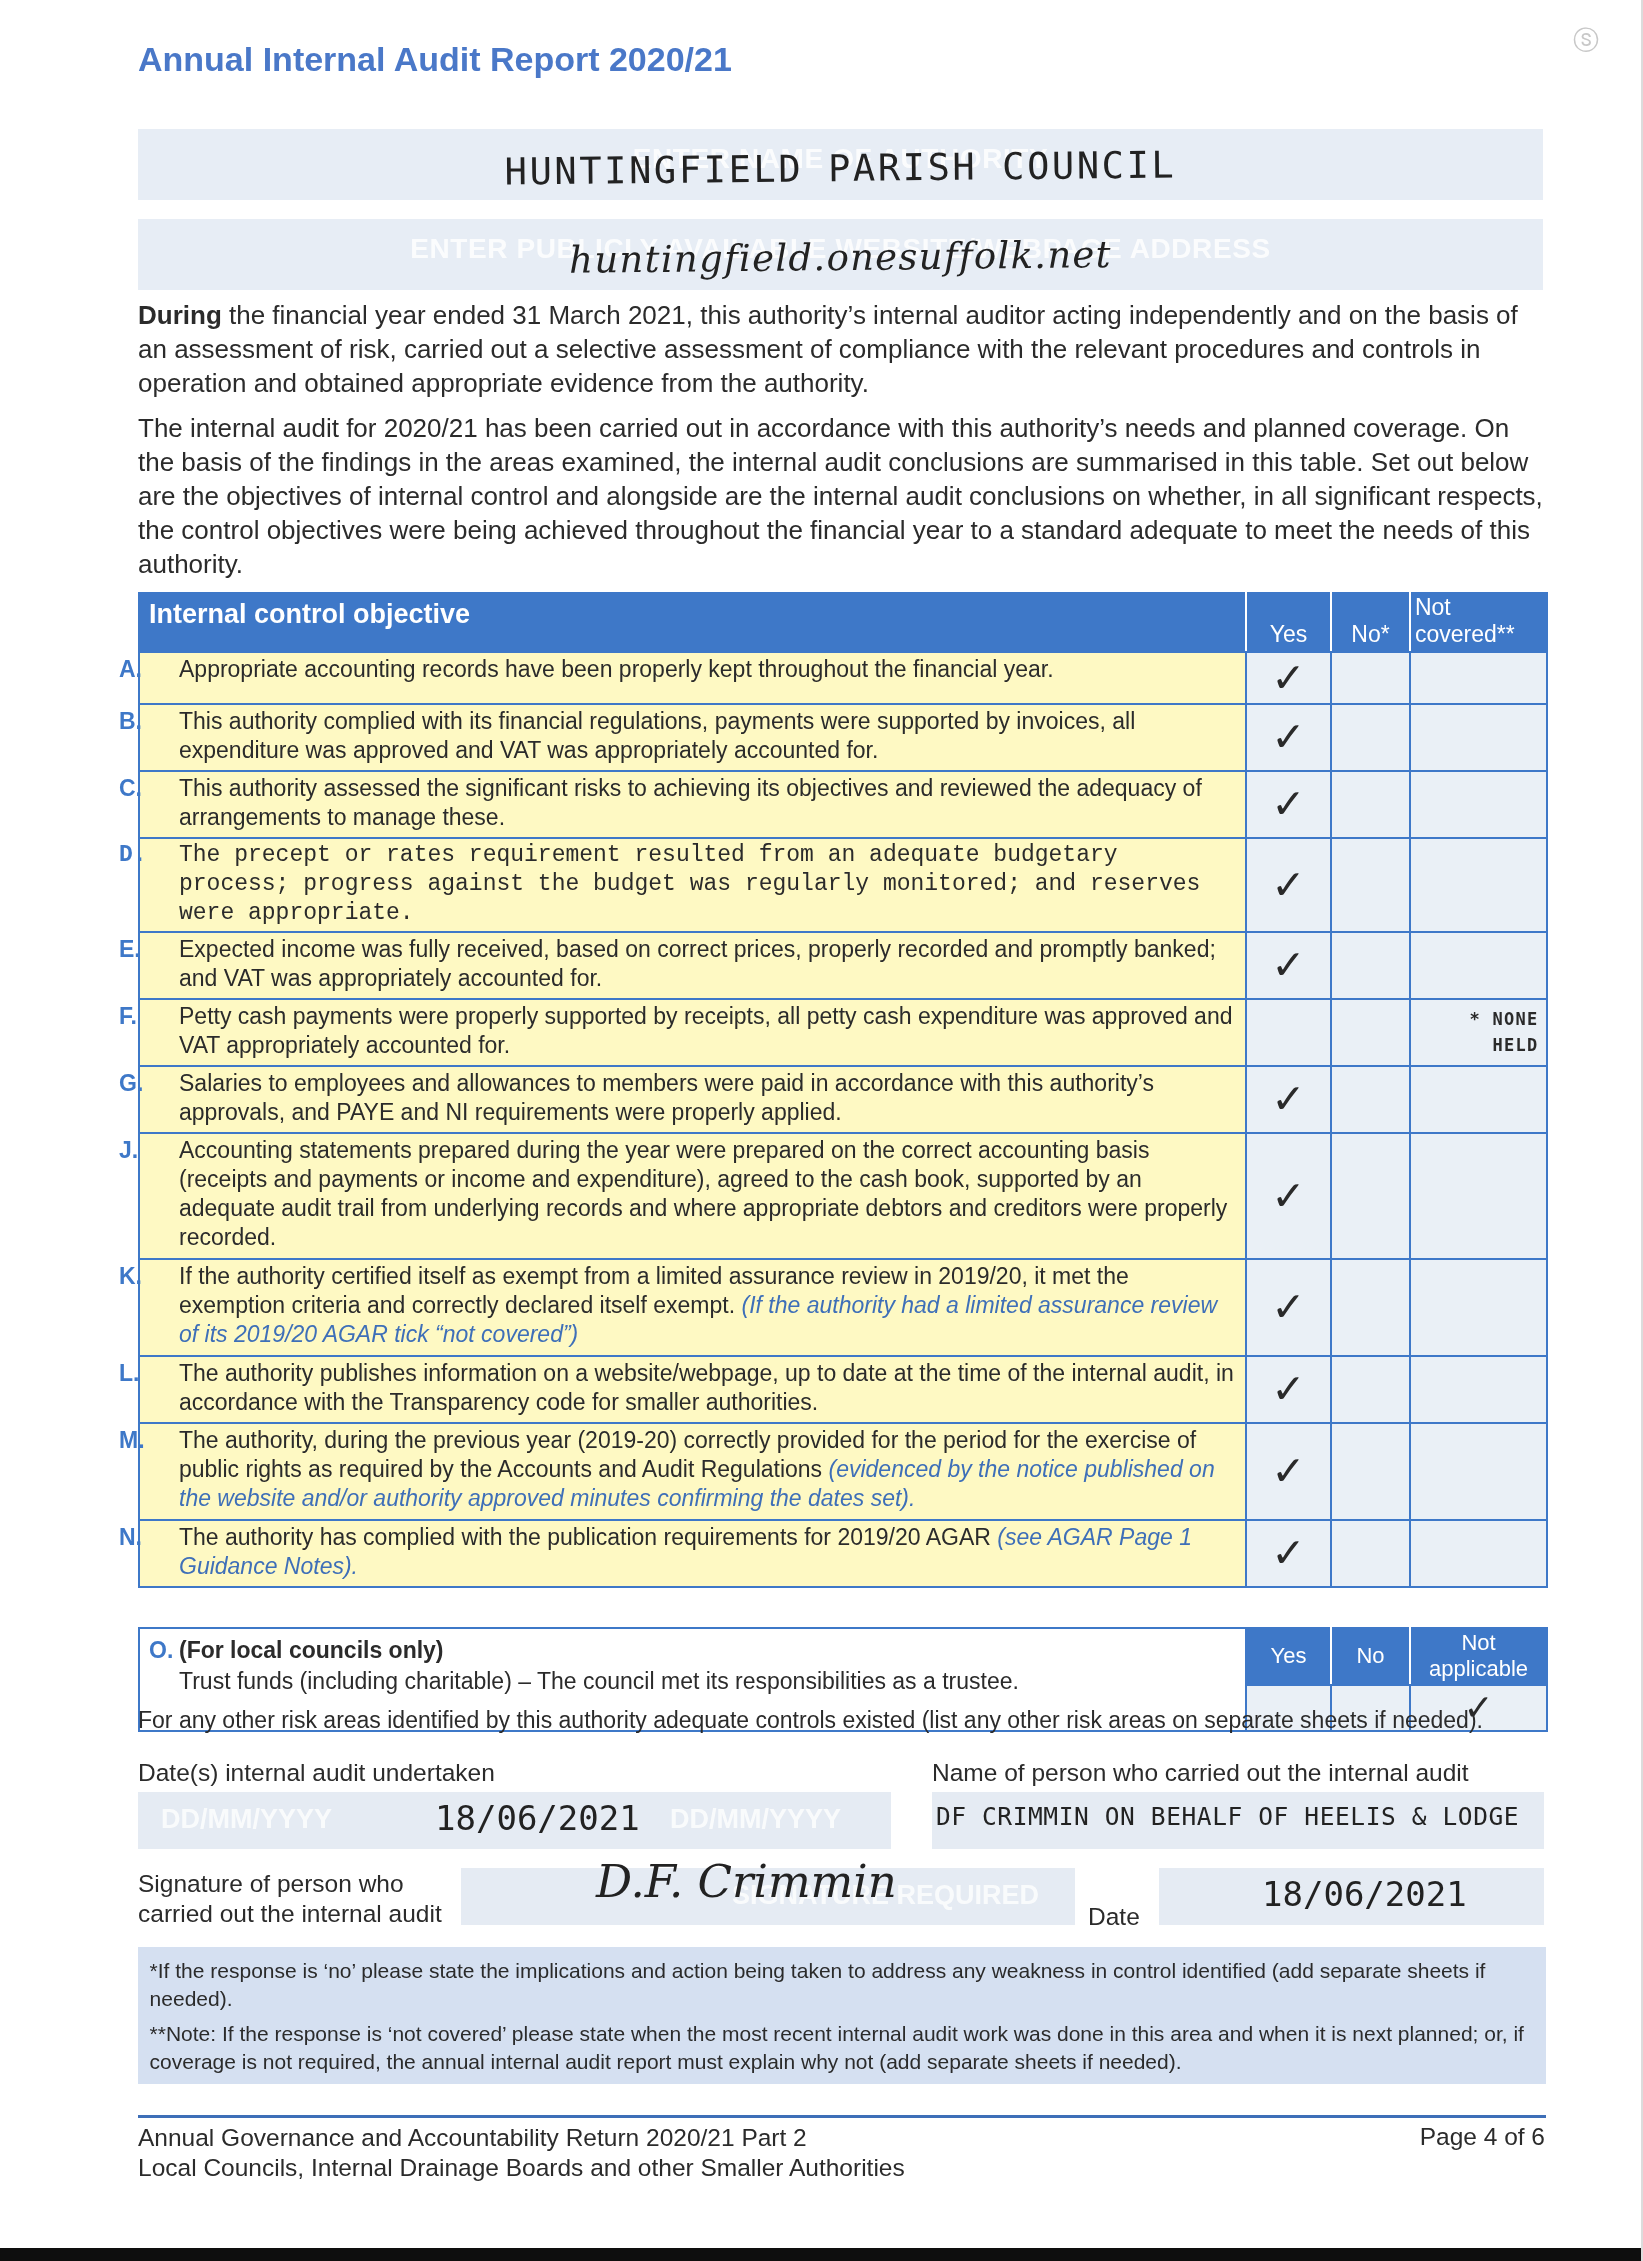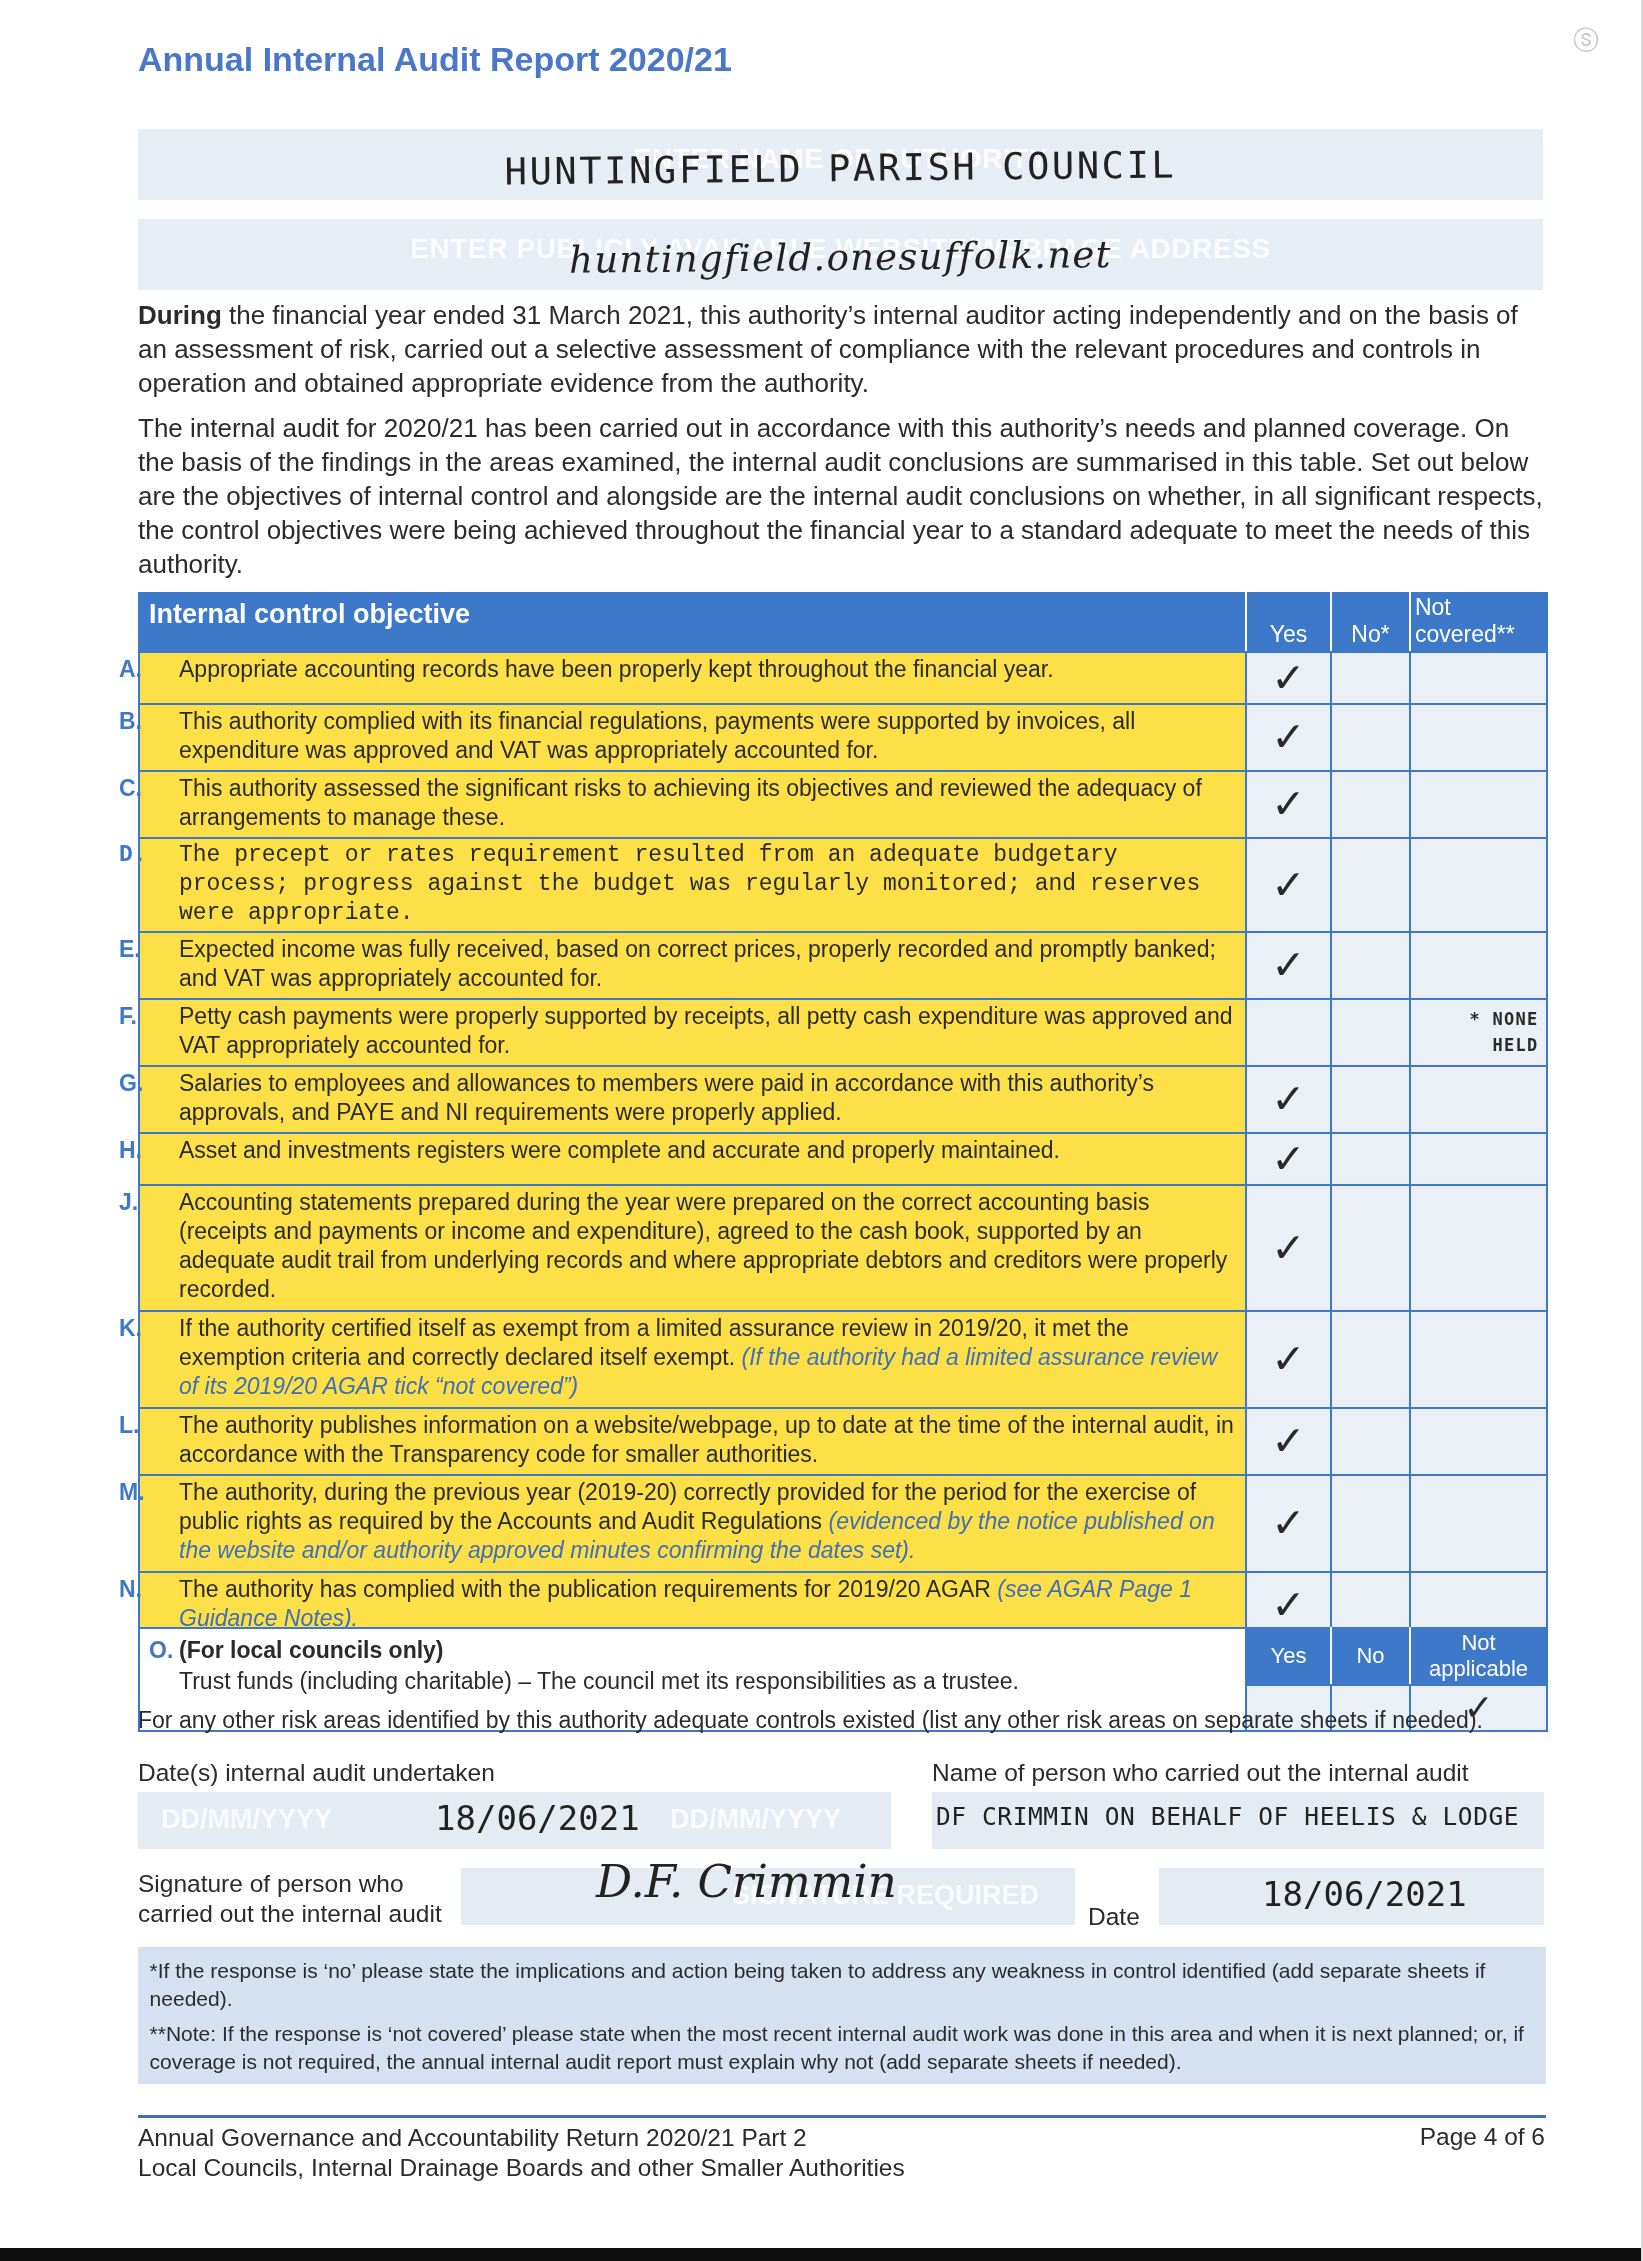--- a/index.html
+++ b/index.html
@@ -53,21 +53,21 @@
       background: #3e78c8; color: #ffffff; font-weight: normal;
       font-size: 23px; text-align: center; vertical-align: bottom; padding: 0 3.9px 2.6px 3.9px;
       border-left-color: #ffffff; border-right-color: #ffffff;
     }
     table.controls th.obj-head {
       text-align: left; vertical-align: top; font-size: 27px; font-weight: bold;
       padding: 5.2px 9px; border-left-color: #3e78c8;
     }
     table.controls th.last { border-right-color: #3e78c8; }
     table.controls td.obj {
-      font-size: 23px; line-height: 29px; padding: 2.6px 9px 2.6px 9px; background: #fde047;
+      font-size: 23px; line-height: 29px; padding: 2.6px 9px 2.6px 9px; background: #fef9c3;
       vertical-align: top;
     }
     table.controls td.obj .letter { color: #3e78c8; font-weight: bold; display: inline-block; width: 30px; }
     table.controls td.obj .body { display: inline; }
     table.controls td.obj .blue { color: #3e6fb8; font-style: italic; }
     table.controls td.mark {
       background: #eaf0f6; text-align: center; vertical-align: middle;
       font-size: 41px; color: #2a2a2a; font-family: "DejaVu Sans", sans-serif;
     }
     table.controls td.mark .note {
@@ -206,26 +206,20 @@
       <tr style="height: 67px;">
         <td class="obj" style="padding-left: 39px; text-indent: -30px;"><span class="letter">F.</span><span class="body">Petty cash payments were properly supported by receipts, all petty cash expenditure was approved and VAT appropriately accounted for.</span></td>
         <td class="mark"><span></span></td>
         <td class="mark"><span></span></td>
         <td class="mark">
           <span class="note">* NONE HELD</span>
         </td>
       </tr>
       <tr style="height: 67px;">
         <td class="obj" style="padding-left: 39px; text-indent: -30px;"><span class="letter">G.</span><span class="body">Salaries to employees and allowances to members were paid in accordance with this authority’s approvals, and PAYE and NI requirements were properly applied.</span></td>
-        <td class="mark"><span>✓</span></td>
-        <td class="mark"><span></span></td>
-        <td class="mark"><span></span></td>
-      </tr>
-      <tr style="height: 34px;">
-        <td class="obj" style="padding-left: 39px; text-indent: -30px;"><span class="letter">H.</span><span class="body">Asset and investments registers were complete and accurate and properly maintained.</span></td>
         <td class="mark"><span>✓</span></td>
         <td class="mark"><span></span></td>
         <td class="mark"><span></span></td>
       </tr>
       <tr style="height: 126px;">
         <td class="obj" style="padding-left: 39px; text-indent: -30px;"><span class="letter">J.</span><span class="body">Accounting statements prepared during the year were prepared on the correct accounting basis (receipts and payments or income and expenditure), agreed to the cash book, supported by an adequate audit trail from underlying records and where appropriate debtors and creditors were properly recorded.</span></td>
         <td class="mark"><span>✓</span></td>
         <td class="mark"><span></span></td>
         <td class="mark"><span></span></td>
       </tr>

